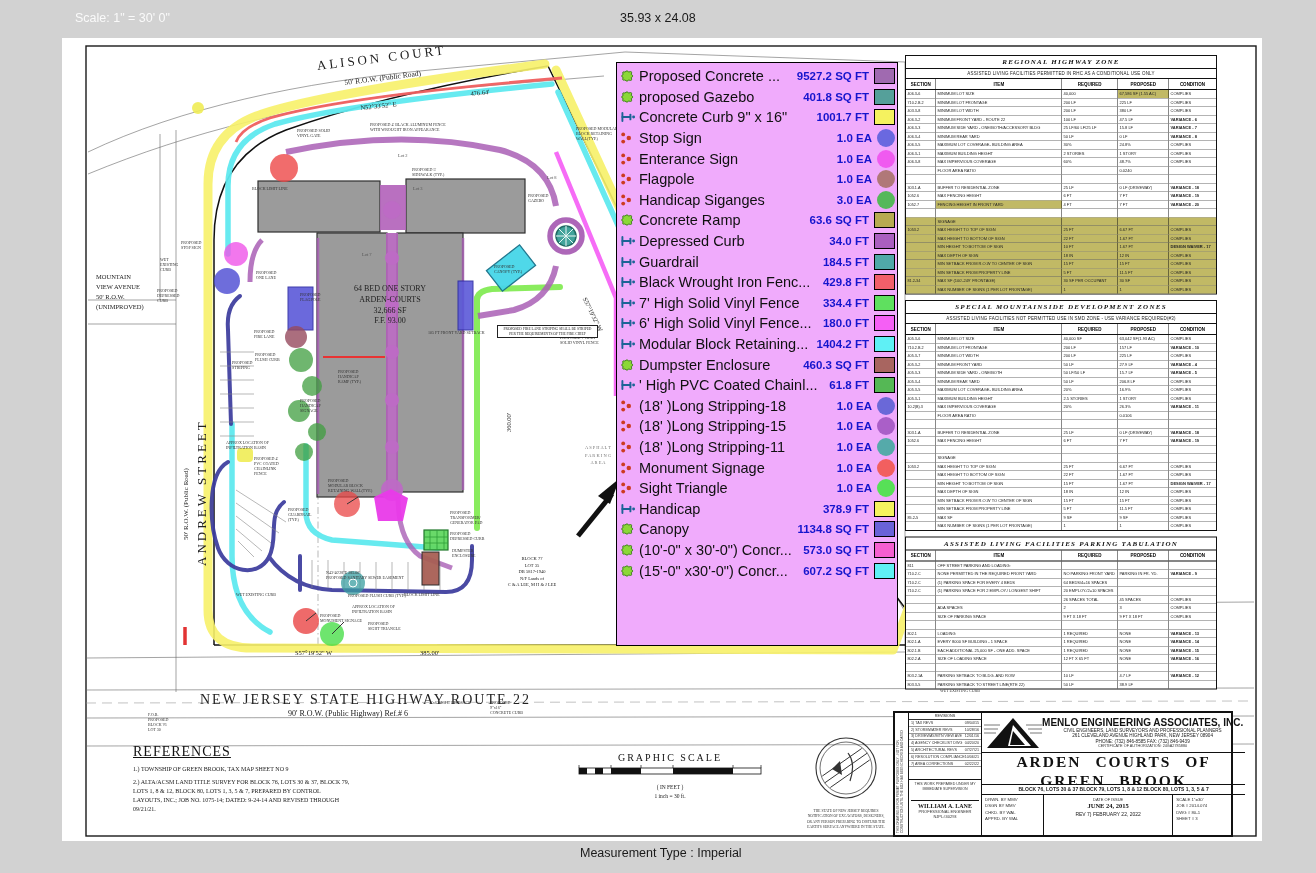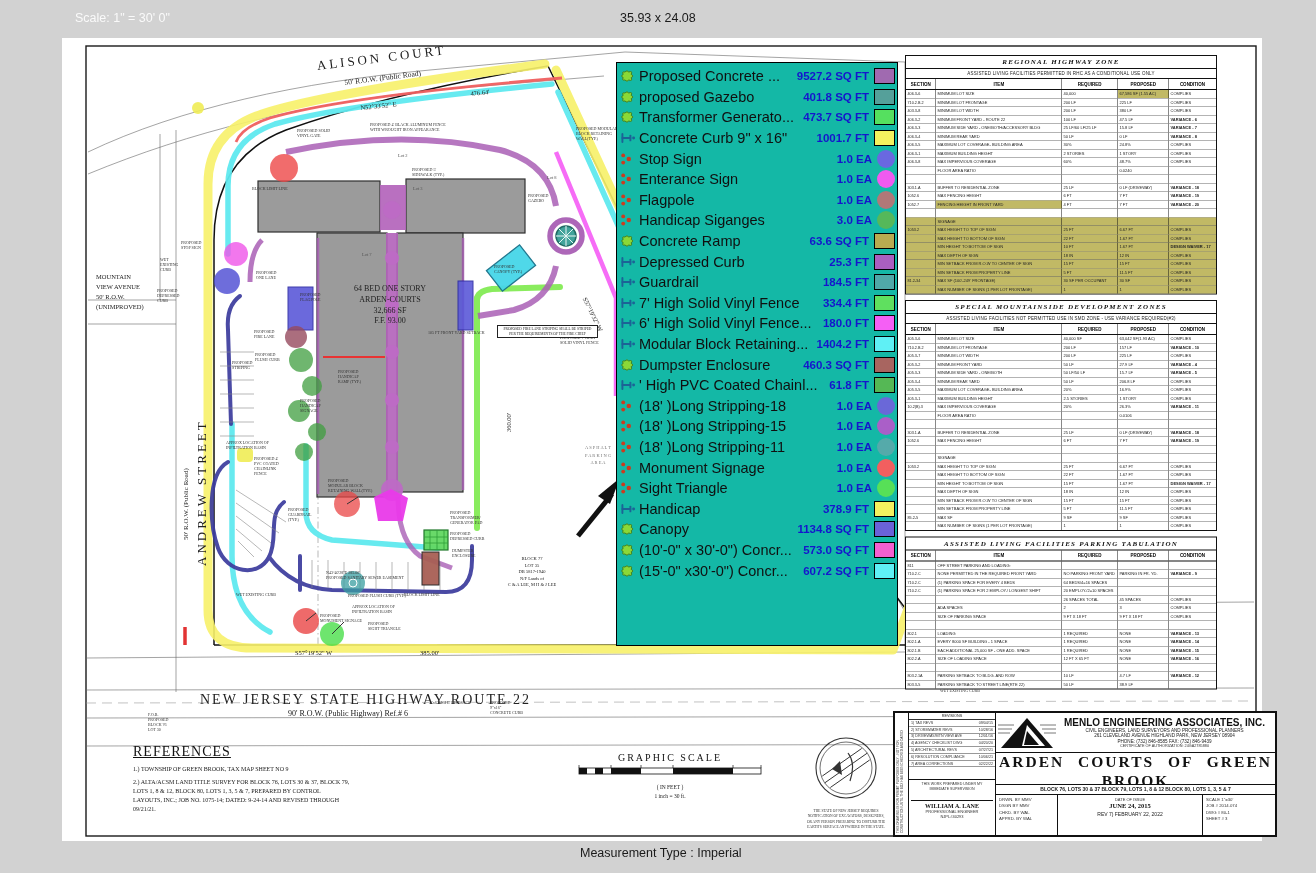--- a/index.html
+++ b/index.html
@@ -3,21 +3,21 @@
 <meta charset="utf-8">
 <style>
   html,body{margin:0;padding:0}
   body{width:1316px;height:873px;background:#d2d2d2;font-family:"Liberation Sans",sans-serif;position:relative;overflow:hidden}
   .sheet{position:absolute;left:62px;top:38px;width:1200px;height:803px;background:#ffffff}
   #plan-svg{position:absolute;left:62px;top:38px}
   #annot-layer{position:absolute;left:0;top:0;width:1316px;height:873px;pointer-events:none}
   .plab{position:absolute;font-family:"Liberation Serif",serif;color:#222;white-space:pre-line;line-height:1.25}
   .topbar-text{position:absolute;font-size:12.5px}
   
-  #legend{position:absolute;left:616px;top:62px;width:282px;height:584px;background:#14b8a6;border:1.6px solid #000;box-sizing:border-box;padding:3px 2px 0 3px;z-index:6}
+  #legend{position:absolute;left:616px;top:62px;width:282px;height:584px;background:#f0abfc;border:1.6px solid #000;box-sizing:border-box;padding:3px 2px 0 3px;z-index:6}
   .lrow{display:flex;align-items:center;height:20.6px}
   .licon{width:19px;flex:0 0 19px;height:15px;display:flex;align-items:center}
   .lname{font-size:14.5px;color:#101010;white-space:nowrap;overflow:hidden;flex:1 1 auto}
   .lval{font-size:11.5px;font-weight:bold;color:#1515cd;white-space:nowrap;margin-left:3px}
   .lsw{flex:0 0 21px;width:21px;height:16px;margin-left:5px;box-sizing:border-box}
   .lsw.rect{border:1.4px solid #000}
   .lsw.circ{border-radius:50%;width:18px;height:18px;flex:0 0 18px}
   
   #tables-wrap{position:absolute;left:905px;top:55px;width:312px;z-index:5}
   #tables{width:624px;transform:scale(0.5);transform-origin:0 0}
@@ -40,21 +40,21 @@
   #refs .rtitle{font-family:"Liberation Serif",serif;font-size:14px;letter-spacing:1px;color:#111;text-decoration:underline;margin-bottom:5px}
   #refs .ritem{font-size:6px;color:#222;line-height:1.5;white-space:pre-line;margin-bottom:4px;font-family:"Liberation Serif",serif}
   
   #gscale{position:absolute;left:570px;top:752px;width:200px;text-align:center;z-index:3;font-family:"Liberation Serif",serif}
   #gscale .gtitle{font-size:10px;letter-spacing:2px;color:#111}
   #gscale .gnote{font-size:5.5px;color:#222;line-height:1.6}
   
   #seal{position:absolute;left:788px;top:735px;width:116px;text-align:center;z-index:3}
   #seal .scap{font-size:3.6px;color:#333;line-height:1.5;white-space:pre-line;font-family:"Liberation Serif",serif}
   
-  #titleblock{position:absolute;left:893px;top:711px;width:384px;height:126px;background:#fff;border:2px solid #111;box-sizing:border-box;display:flex;z-index:5}
+  #titleblock{position:absolute;left:893px;top:711px;width:340px;height:126px;background:#fff;border:2px solid #111;box-sizing:border-box;display:flex;z-index:5}
   #tb-left{width:100px;border-right:1.5px solid #111;display:flex}
   #tb-strip{width:13px;border-right:1px solid #111;overflow:hidden}
   #tb-strip div{writing-mode:vertical-rl;transform:rotate(180deg);font-size:3.2px;color:#333;line-height:1.3;padding:2px 1px;height:118px}
   #tb-leftcol{flex:1;display:flex;flex-direction:column;overflow:hidden}
   #revisions{height:66px;border-bottom:1px solid #111;overflow:hidden}
   #revisions .rvhead{font-size:3.8px;text-align:center;border-bottom:.5px solid #333;color:#222;padding:1px 0}
   .rvrow{display:flex;justify-content:space-between;font-size:3.7px;color:#333;border-bottom:.5px solid #999;padding:.9px 2px;white-space:nowrap;overflow:hidden}
   #prepared{flex:1;padding:2px;text-align:center;overflow:hidden}
   #prepared .prep{font-size:3.6px;color:#333;line-height:1.3}
   #prepared .eng{font-family:"Liberation Serif",serif;font-size:6px;font-weight:bold;color:#111;margin-top:9px;border-top:.7px solid #111;padding-top:2px}
@@ -233,30 +233,20 @@
             <path d="M4,6 Q2,2 6,3 Q9,0 11,3 Q16,1 14,6 Q18,8 14,10 Q16,15 11,13 Q9,16 6,13 Q2,14 4,10 Q0,8 4,6 Z" fill="#8bd837" stroke="#3f7d1e" stroke-width="1.2"></path>
           </svg>
         </span>
         <span class="lname">proposed Gazebo</span>
         <span class="lval">401.8 SQ FT</span>
         <span class="lsw rect" style="background: rgb(85, 160, 154);"></span>
       </div>
       <div class="lrow">
         <span class="licon">
           <svg viewBox="0 0 20 16" width="16" height="14">
-            <path d="M4,6 Q2,2 6,3 Q9,0 11,3 Q16,1 14,6 Q18,8 14,10 Q16,15 11,13 Q9,16 6,13 Q2,14 4,10 Q0,8 4,6 Z" fill="#8bd837" stroke="#3f7d1e" stroke-width="1.2"></path>
-          </svg>
-        </span>
-        <span class="lname">Transformer Generato...</span>
-        <span class="lval">473.7 SQ FT</span>
-        <span class="lsw rect" style="background: rgb(85, 224, 95);"></span>
-      </div>
-      <div class="lrow">
-        <span class="licon">
-          <svg viewBox="0 0 20 16" width="16" height="14">
             <g stroke="#1c6396" stroke-width="2.4" stroke-linecap="round">
               <line x1="3" y1="3" x2="3" y2="13"></line>
               <line x1="3" y1="8" x2="13" y2="8"></line>
               <line x1="13" y1="5" x2="13" y2="11"></line>
             </g>
             <circle cx="17" cy="8" r="1.8" fill="#1c6396"></circle>
           </svg>
         </span>
         <span class="lname">Concrete Curb 9" x 16"</span>
         <span class="lval">1001.7 FT</span>
@@ -325,37 +315,52 @@
           <svg viewBox="0 0 20 16" width="16" height="14">
             <g stroke="#1c6396" stroke-width="2.4" stroke-linecap="round">
               <line x1="3" y1="3" x2="3" y2="13"></line>
               <line x1="3" y1="8" x2="13" y2="8"></line>
               <line x1="13" y1="5" x2="13" y2="11"></line>
             </g>
             <circle cx="17" cy="8" r="1.8" fill="#1c6396"></circle>
           </svg>
         </span>
         <span class="lname">Depressed Curb</span>
-        <span class="lval">25.3 FT</span>
+        <span class="lval">34.0 FT</span>
         <span class="lsw rect" style="background: rgb(170, 95, 192);"></span>
       </div>
       <div class="lrow">
         <span class="licon">
           <svg viewBox="0 0 20 16" width="16" height="14">
             <g stroke="#1c6396" stroke-width="2.4" stroke-linecap="round">
               <line x1="3" y1="3" x2="3" y2="13"></line>
               <line x1="3" y1="8" x2="13" y2="8"></line>
               <line x1="13" y1="5" x2="13" y2="11"></line>
             </g>
             <circle cx="17" cy="8" r="1.8" fill="#1c6396"></circle>
           </svg>
         </span>
         <span class="lname">Guardrail</span>
         <span class="lval">184.5 FT</span>
         <span class="lsw rect" style="background: rgb(80, 168, 168);"></span>
+      </div>
+      <div class="lrow">
+        <span class="licon">
+          <svg viewBox="0 0 20 16" width="16" height="14">
+            <g stroke="#1c6396" stroke-width="2.4" stroke-linecap="round">
+              <line x1="3" y1="3" x2="3" y2="13"></line>
+              <line x1="3" y1="8" x2="13" y2="8"></line>
+              <line x1="13" y1="5" x2="13" y2="11"></line>
+            </g>
+            <circle cx="17" cy="8" r="1.8" fill="#1c6396"></circle>
+          </svg>
+        </span>
+        <span class="lname">Black Wrought Iron Fenc...</span>
+        <span class="lval">429.8 FT</span>
+        <span class="lsw rect" style="background: rgb(242, 95, 106);"></span>
       </div>
       <div class="lrow">
         <span class="licon">
           <svg viewBox="0 0 20 16" width="16" height="14">
             <g stroke="#1c6396" stroke-width="2.4" stroke-linecap="round">
               <line x1="3" y1="3" x2="3" y2="13"></line>
               <line x1="3" y1="8" x2="13" y2="8"></line>
               <line x1="13" y1="5" x2="13" y2="11"></line>
             </g>
             <circle cx="17" cy="8" r="1.8" fill="#1c6396"></circle>

